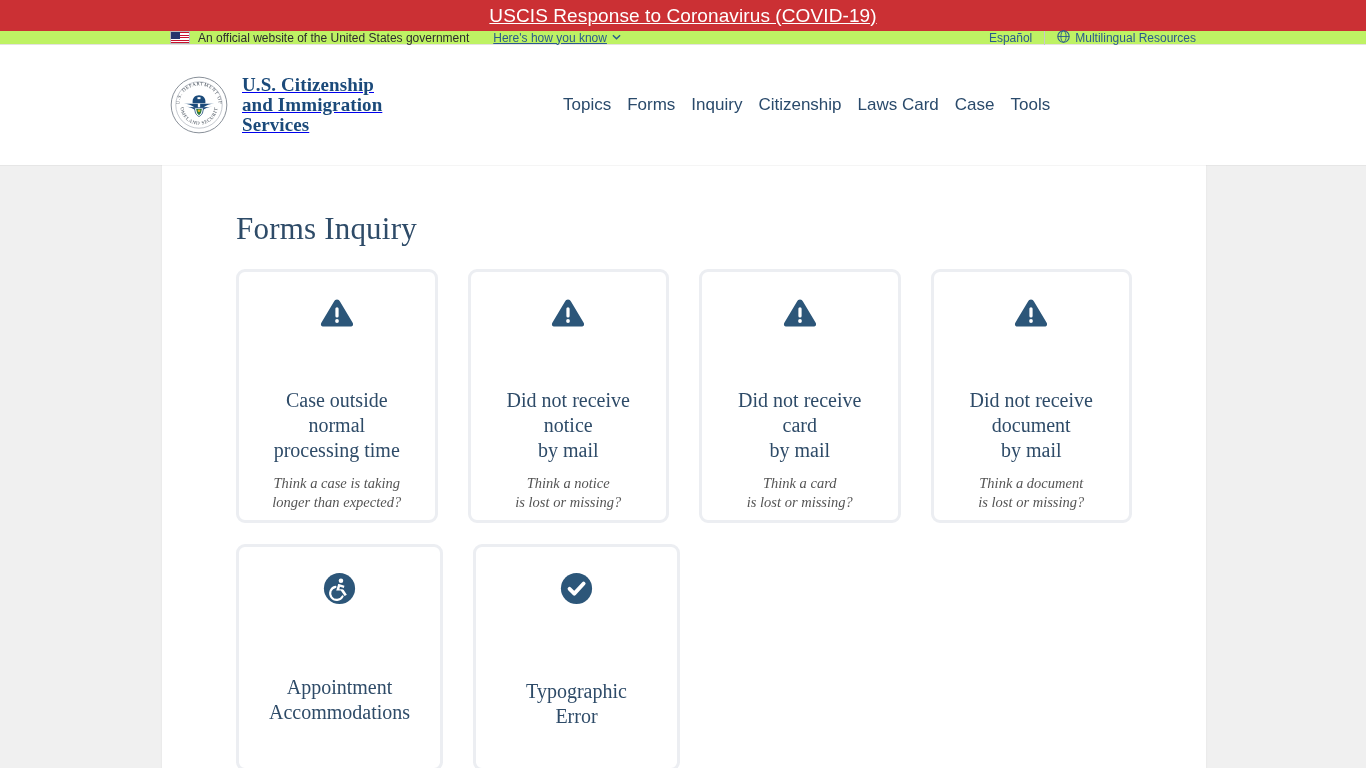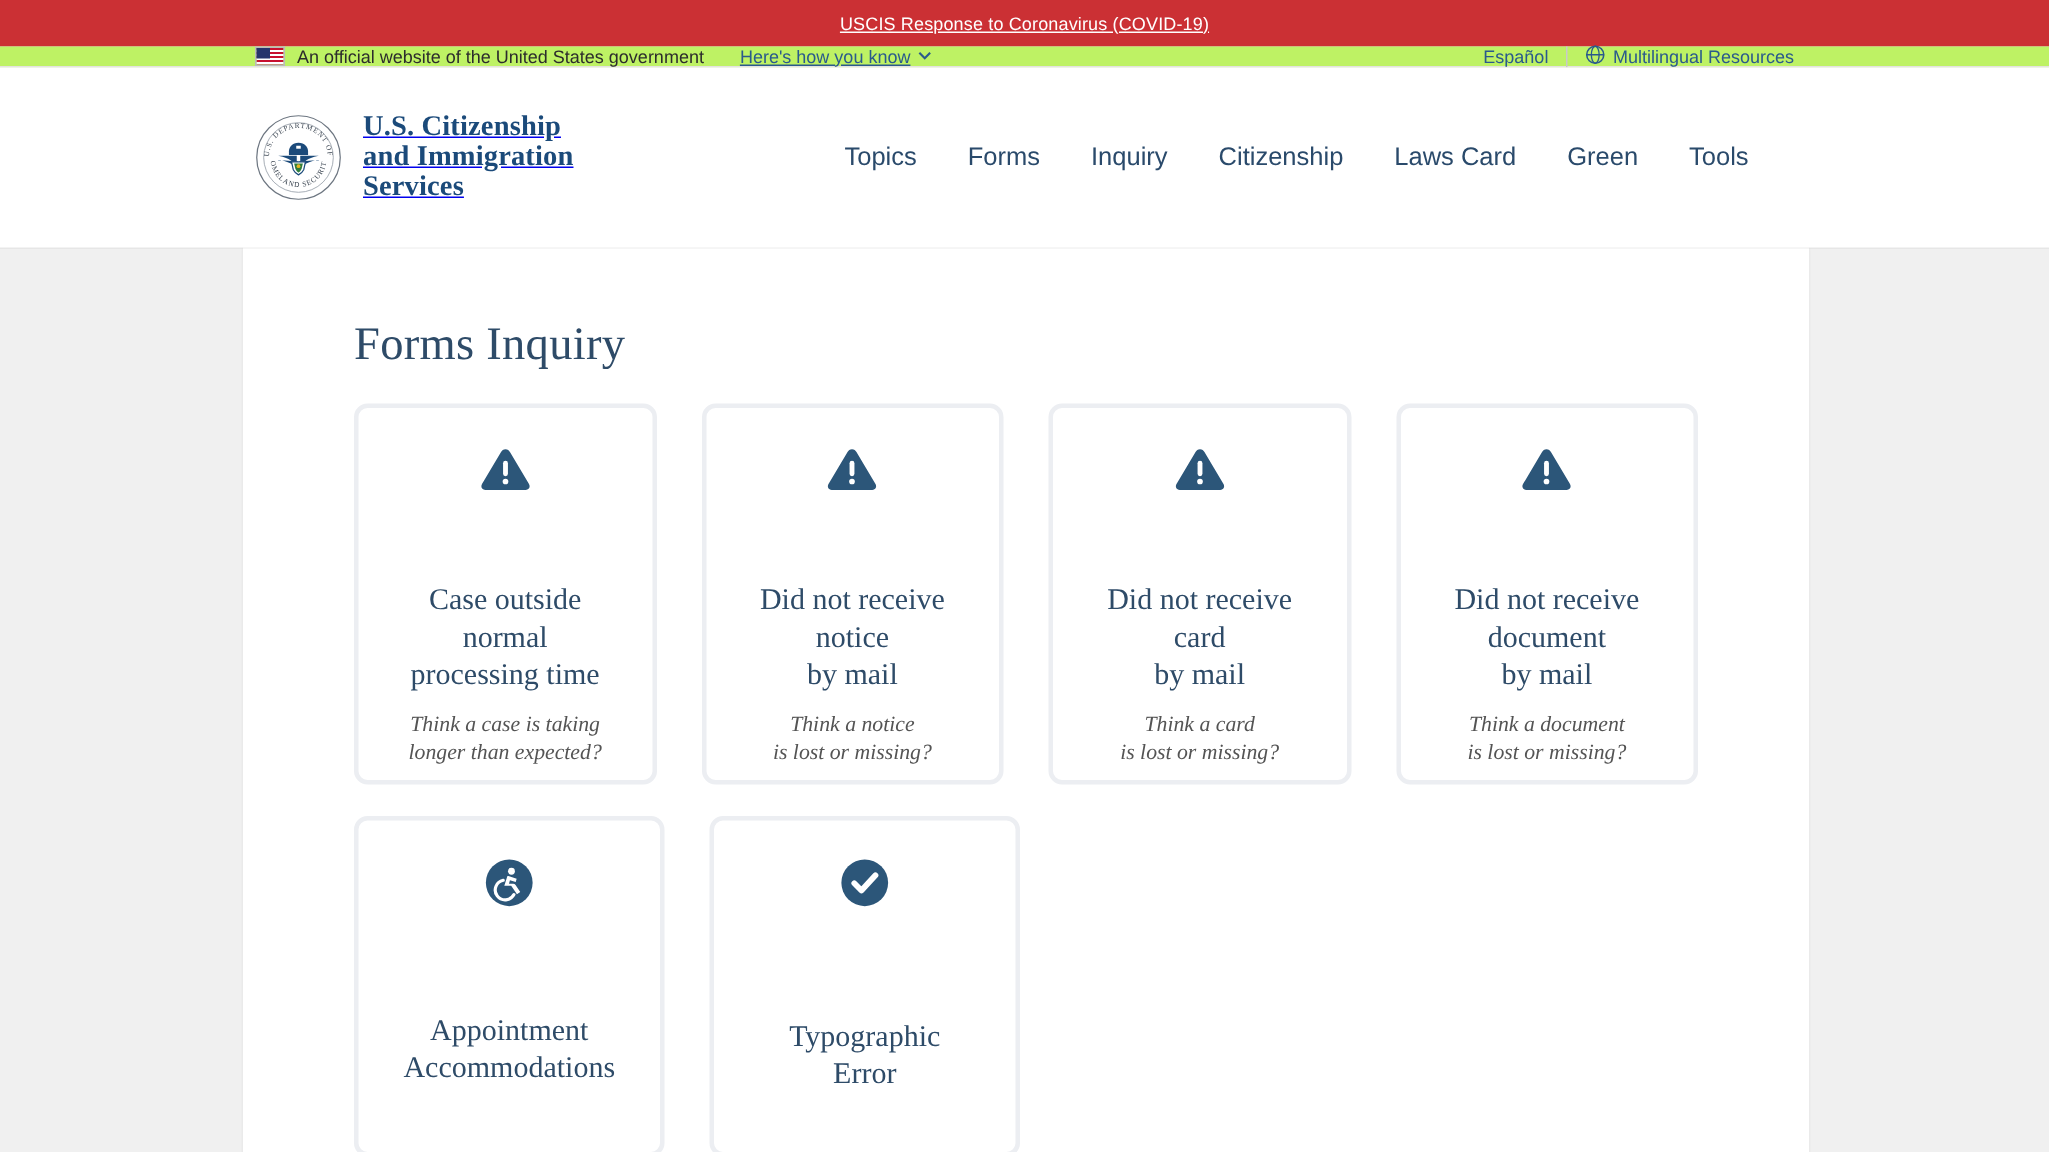--- a/index.html
+++ b/index.html
@@ -19,21 +19,21 @@
   
   .covid-banner {
     height: 31px;
     background: #cb3034;
     display: flex;
     align-items: center;
     justify-content: center;
   }
   .covid-banner a {
     color: #ffffff;
-    font-size: 12px;
+    font-size: 19px;
     text-decoration: underline;
     letter-spacing: .1px;
   }
 
   
   .gov-bar {
     height: 14px;
     background: #bef264;
     border-bottom: 1px solid #e4e2e0;
     display: flex;
@@ -129,21 +129,21 @@
     letter-spacing: .1px;
   }
 
   .main-nav {
     position: absolute;
     left: 563px;
     top: 50%;
     transform: translateY(-50%);
     display: flex;
     align-items: center;
-    gap: 34px;
+    gap: 16px;
   }
   .main-nav a {
     color: #2a4a6b;
     font-size: 17px;
     text-decoration: none;
     white-space: nowrap;
   }
 
   
   .page-wrap {
@@ -283,21 +283,21 @@
       <span>Services</span>
     </span>
   </a>
 
   <nav class="main-nav">
     <a href="#">Topics</a>
     <a href="#">Forms</a>
     <a href="#">Inquiry</a>
     <a href="#">Citizenship</a>
     <a href="#">Laws Card</a>
-    <a href="#">Green</a>
+    <a href="#">Case</a>
     <a href="#">Tools</a>
   </nav>
 </header>
 
 <div class="page-wrap">
   <main class="container">
 
     <section class="section">
       <h2 class="section-title">Forms Inquiry</h2>
       <div class="card-row">

